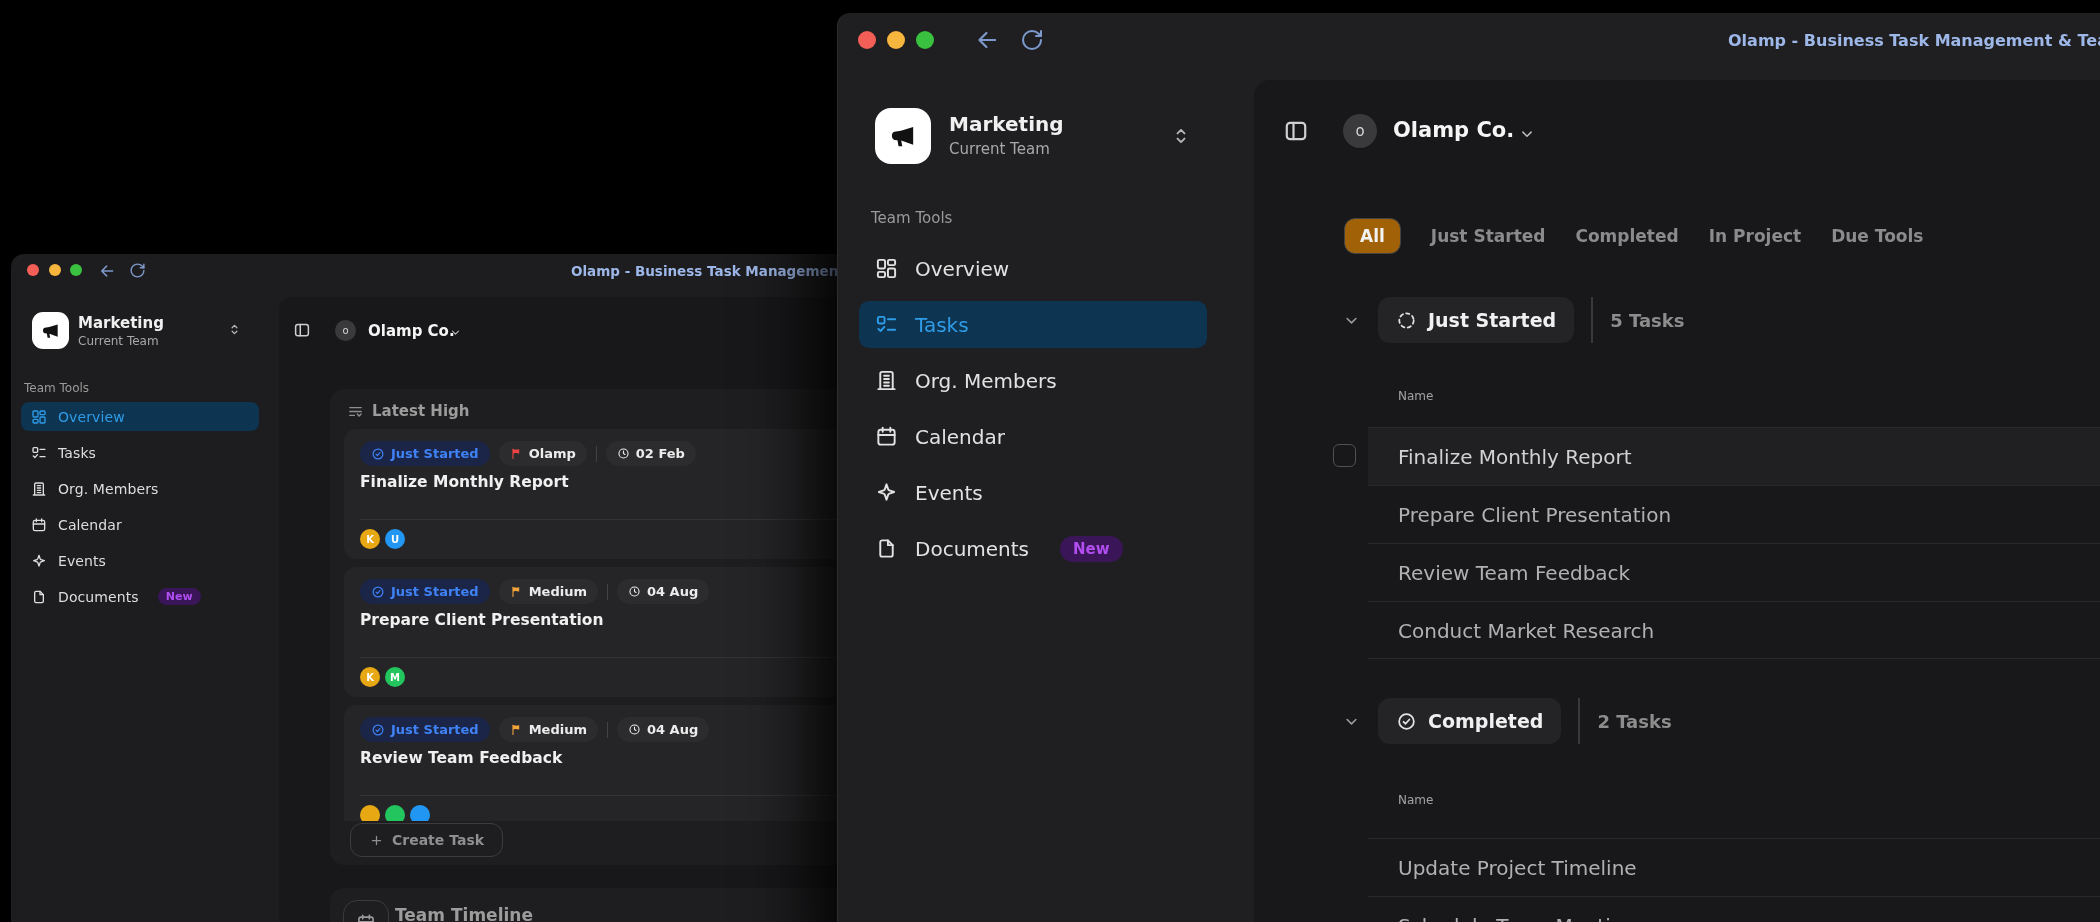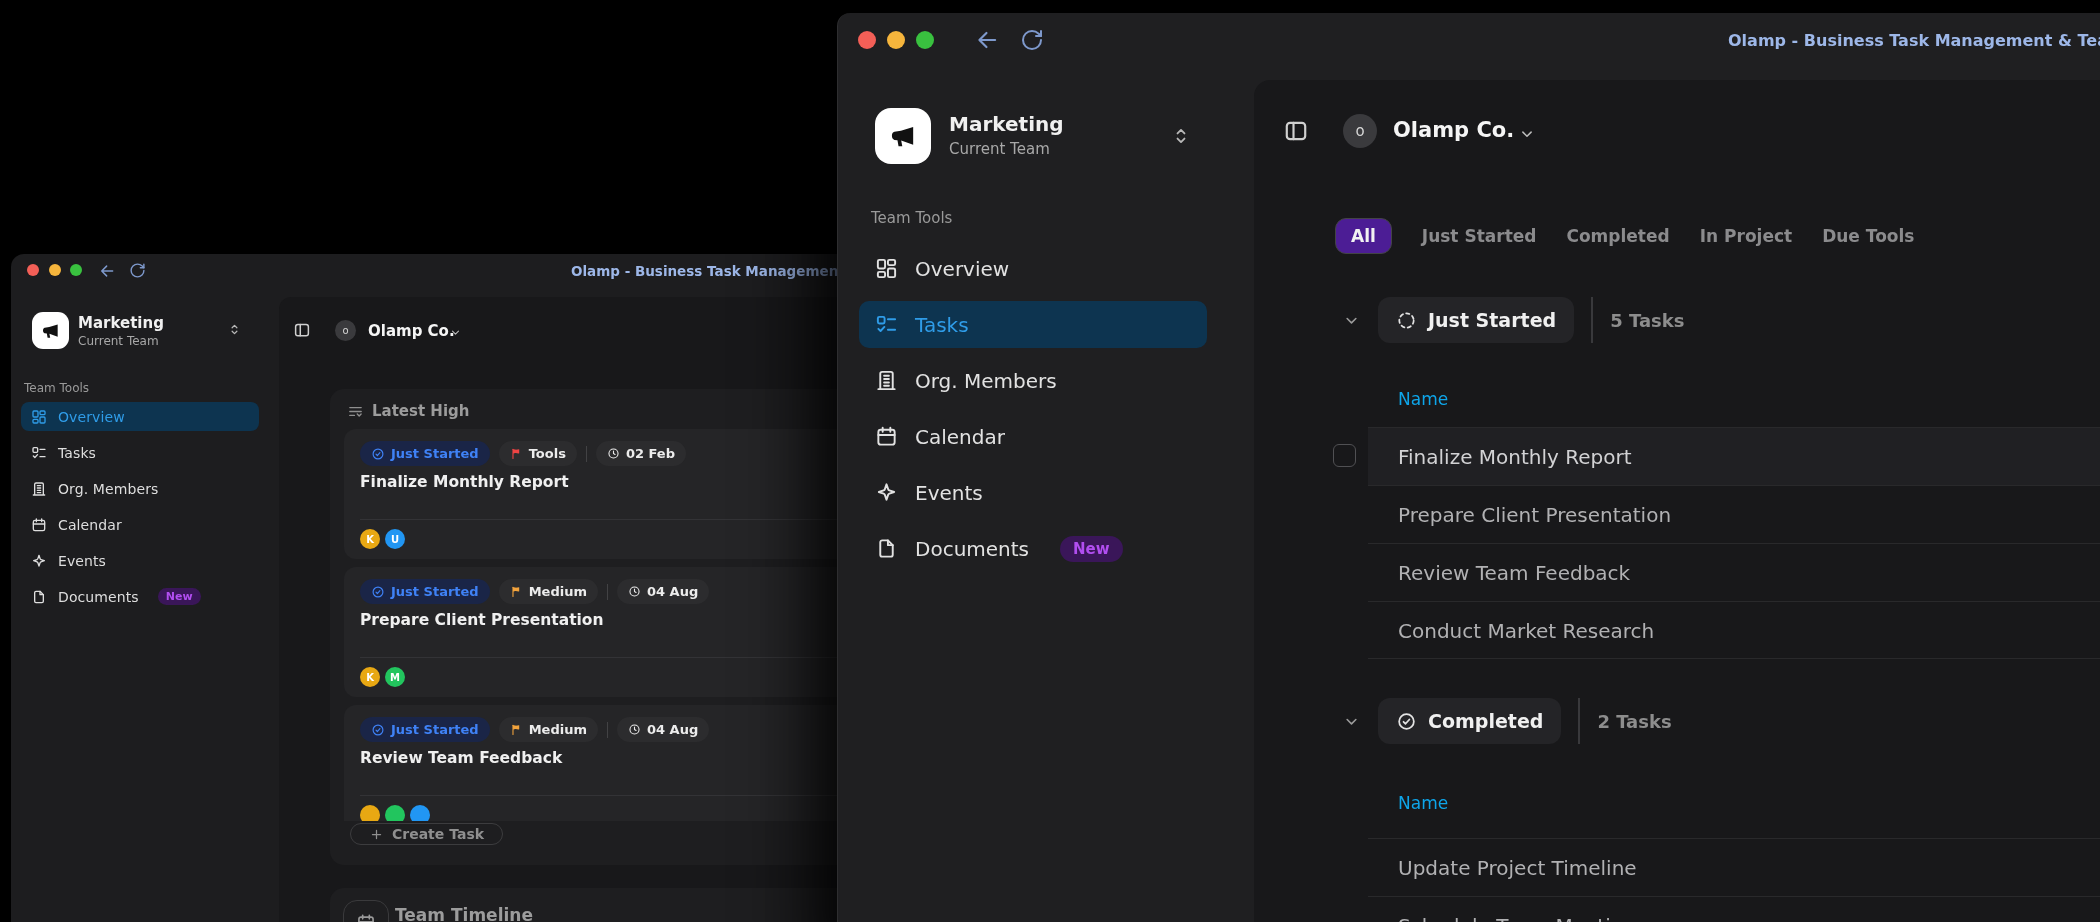--- a/index.html
+++ b/index.html
@@ -42,28 +42,28 @@
     border-left:1px solid rgba(255,255,255,.07);}
   #win-l .title{left:890px;top:18px;font-size:16px;font-weight:bold;color:#9db7e8;}
   .l-navitem{position:absolute;left:21px;width:348px;height:47px;border-radius:10px;
     display:flex;align-items:center;padding-left:16px;gap:17px;box-sizing:border-box;
     color:#e2e2e2;font-size:20px;}
   .l-navitem.active{background:#0d3450;color:#2f9ce8;}
   #l-main{left:416px;top:67px;width:874px;height:893px;background:#18181a;
     border-top-left-radius:16px;overflow:hidden;}
   .filterrow{position:absolute;left:81px;top:138px;display:flex;align-items:center;gap:30px;}
   .filter{color:#8b8b8d;font-size:17px;font-weight:bold;}
-  .filter.active{color:#f2f2f2;background:#4c1d95;border:1px solid #434346;
-    border-radius:11px;padding:7px 15px;}
+  .filter.active{color:#f2f2f2;background:#a16207;border:1px solid #434346;
+    border-radius:11px;padding:7px 15px;margin-left:9px;}
   .grouphead{position:absolute;left:88px;display:flex;align-items:center;gap:17px;height:46px;}
   .grouppill{display:flex;align-items:center;gap:11px;height:46px;padding:0 18px;
     border-radius:12px;background:#242427;color:#f0f0f0;font-size:19px;font-weight:bold;}
   .groupdiv{width:2px;height:46px;background:#39393c;}
   .groupcount{font-size:18px;font-weight:bold;color:#8d8d8d;}
-  .namehdr{position:absolute;left:144px;font-size:17px;color:#0ea5e9;}
+  .namehdr{position:absolute;left:144px;font-size:12px;color:#a3a3a3;}
   .rows{position:absolute;left:114px;right:0;}
   .trow{position:relative;height:58px;line-height:58px;padding-left:30px;font-size:20px;
     color:#b1b1b3;border-top:1px solid #29292b;box-sizing:border-box;}
   .trow.hl{background:#202023;color:#d2d2d4;}
   .trow.last{border-bottom:1px solid #29292b;}
   .checkbox{position:absolute;width:21px;height:21px;border:1.5px solid #505053;
     border-radius:6px;background:transparent;}
 </style>
 </head>
 <body>
@@ -240,21 +240,21 @@
               <span class="pill status">
                 <svg class="ic" width="14" height="14">
                     <use href="#i-checkcircle"></use>
                   </svg>
                 <span>Just Started</span>
               </span>
               <span class="pill">
                 <svg class="ic" width="13" height="13" style="color: rgb(239, 68, 68);">
                     <use href="#i-flag"></use>
                   </svg>
-                <span>Tools</span>
+                <span>Olamp</span>
               </span>
               <span class="vdiv"></span>
               <span class="pill">
                 <svg class="ic" width="13" height="13">
                     <use href="#i-clock"></use>
                   </svg>
                 <span>02 Feb</span>
               </span>
             </div>
             <div class="tasktitle">Finalize Monthly Report</div>
@@ -320,21 +320,21 @@
             <div class="tasktitle">Review Team Feedback</div>
             <div class="tasksep"></div>
             <div class="avrow">
               <span class="av" style="background: rgb(232, 168, 19);"></span>
               <span class="av" style="background: rgb(34, 197, 94);"></span>
               <span class="av" style="background: rgb(33, 150, 243);"></span>
             </div>
           </div>
         </div>
 
-        <div class="abs" style="left:20px;top:434px;height:22px;display:flex;align-items:center;gap:8px;padding:0 18px;border:1px solid #3c3c3e;border-radius:12px;color:#8f8f8f;font-size:14px;font-weight:bold;box-sizing:border-box">
+        <div class="abs" style="left:20px;top:434px;height:34px;display:flex;align-items:center;gap:8px;padding:0 18px;border:1px solid #3c3c3e;border-radius:12px;color:#8f8f8f;font-size:14px;font-weight:bold;box-sizing:border-box">
           <svg class="ic" width="15" height="15">
               <use href="#i-plus"></use>
             </svg>
           <span>Create Task</span>
         </div>
       </div>
 
       <div class="card" style="left:51px;top:591px;width:900px;height:220px">
         <div class="abs" style="left:13px;top:12px;width:46px;height:46px;border:1.5px solid #3a3a3c;border-radius:14px;display:flex;align-items:center;justify-content:center;color:#9a9a9a;box-sizing:border-box">
           <svg class="ic" width="20" height="20">

